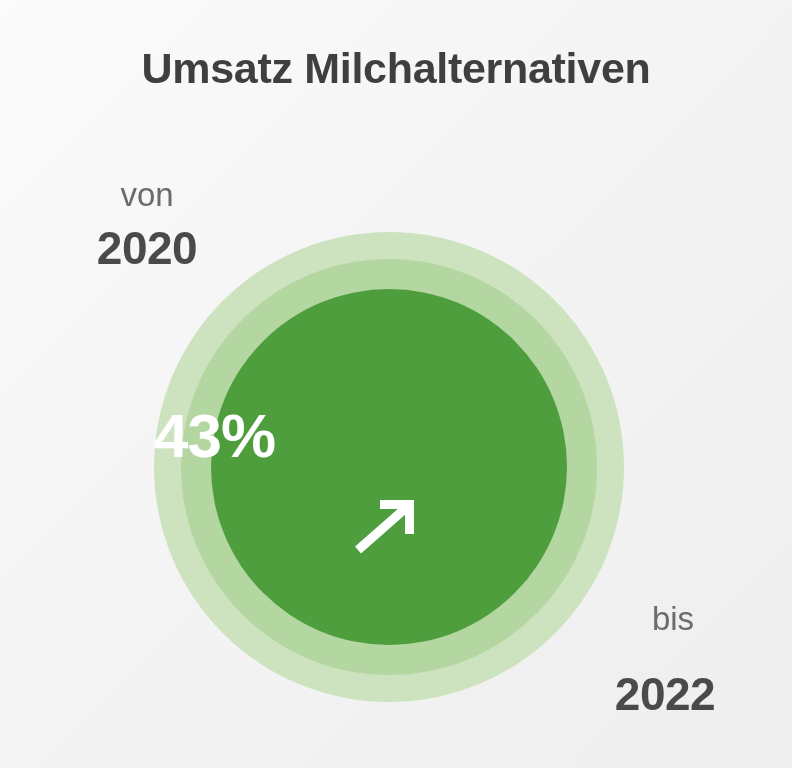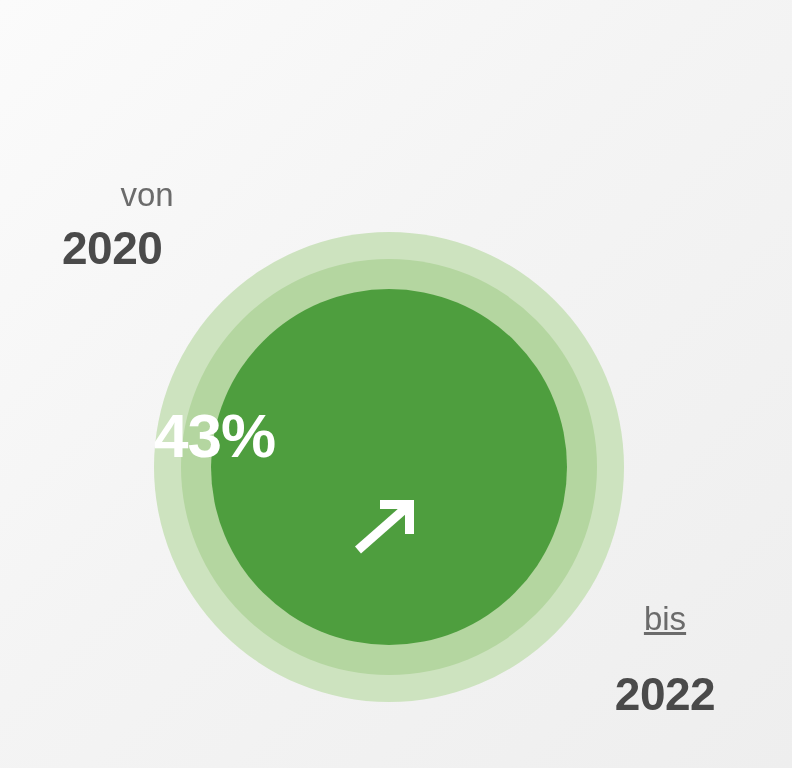--- a/index.html
+++ b/index.html
@@ -37,36 +37,35 @@
     text-align: center;
     color: #6b6b6b;
     font-size: 33px;
     font-weight: normal;
   }
   .from-year {
     position: absolute;
     left: 62px;
     top: 221px;
     width: 170px;
-    text-align: left;
+    text-align: center;
     color: #4a4a4a;
     font-size: 46px;
     font-weight: bold;
     letter-spacing: -0.5px;
   }
   .to-label {
     position: absolute;
-    right: 62px;
+    right: 54px;
     top: 600px;
     width: 130px;
     text-align: center;
     color: #6b6b6b;
     font-size: 33px;
     font-weight: normal;
-    text-decoration: underline;
   }
   .to-year {
     position: absolute;
     right: 42px;
     top: 667px;
     width: 170px;
     text-align: center;
     color: #4a4a4a;
     font-size: 46px;
     font-weight: bold;
@@ -124,20 +123,21 @@
   }
   .arrow svg {
     display: block;
   }
 </style>
 </head>
 <body>
 
 <div class="infographic">
 
+  <div class="title">Umsatz Milchalternativen</div>
 
   <div class="from-label">von</div>
 
   <div class="from-year">2020</div>
 
   <div class="rings">
     <div class="ring ring-outer"></div>
     <div class="ring ring-mid"></div>
     <div class="ring ring-inner"></div>
 

